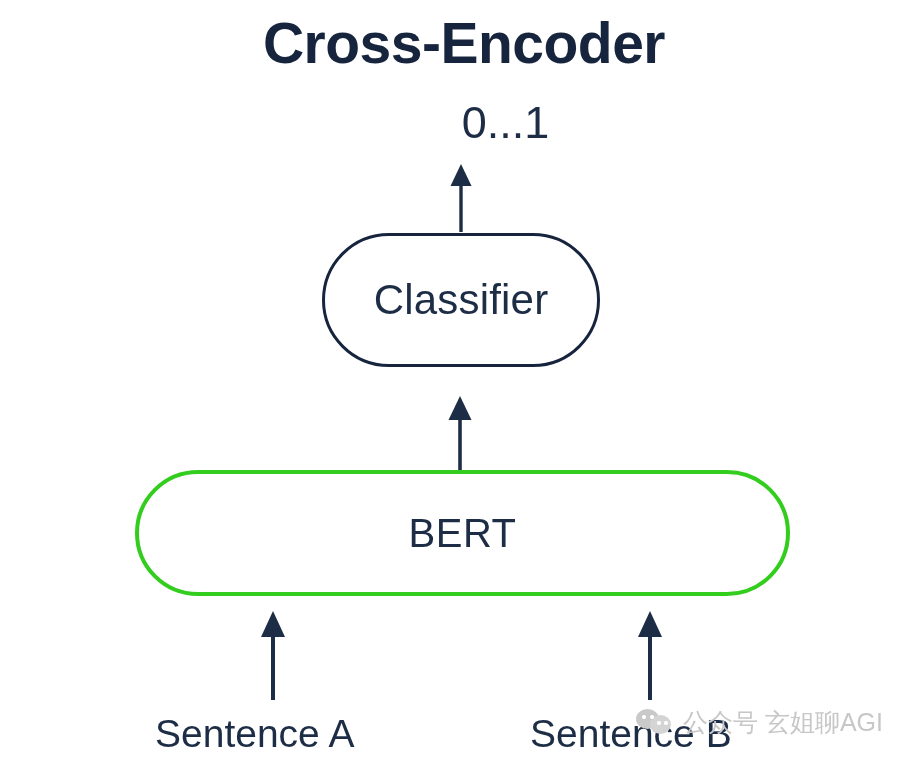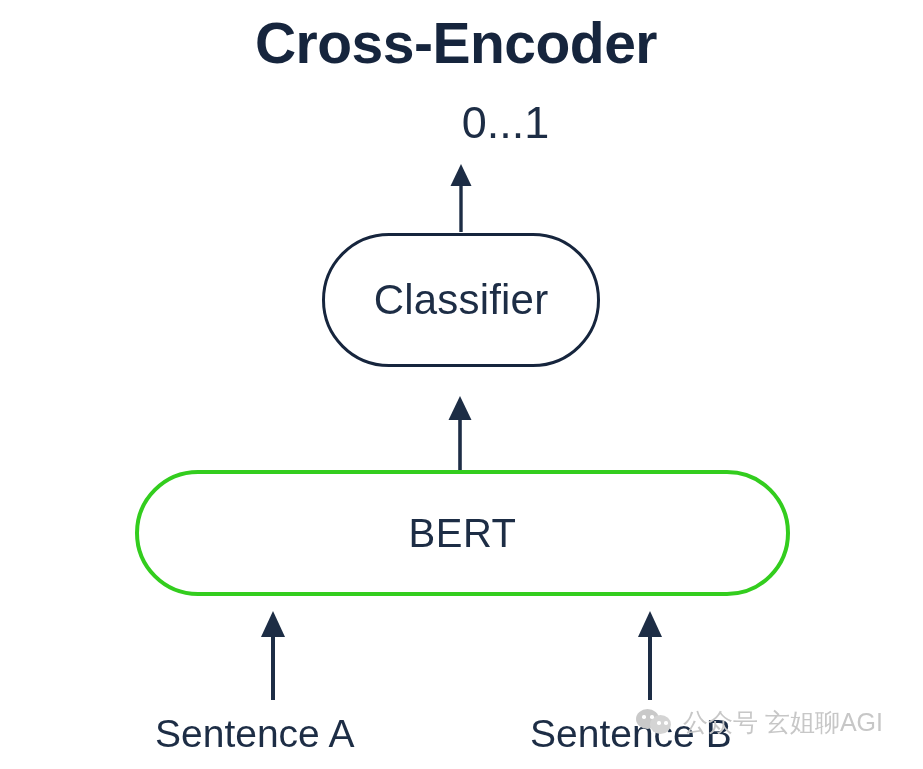--- a/index.html
+++ b/index.html
@@ -20,21 +20,21 @@
     position: absolute;
     left: 0; top: 0;
     width: 923px;
     height: 769px;
   }
 
   .abs { position: absolute; }
 
   
   #title {
-    left: 8px;
+    left: 16px;
     top: 12px;
     width: 896px;
     text-align: center;
     font-size: 57px;
     font-weight: bold;
     letter-spacing: -0.5px;
     color: #16253d;
     line-height: 1.1;
     white-space: nowrap;
   }

